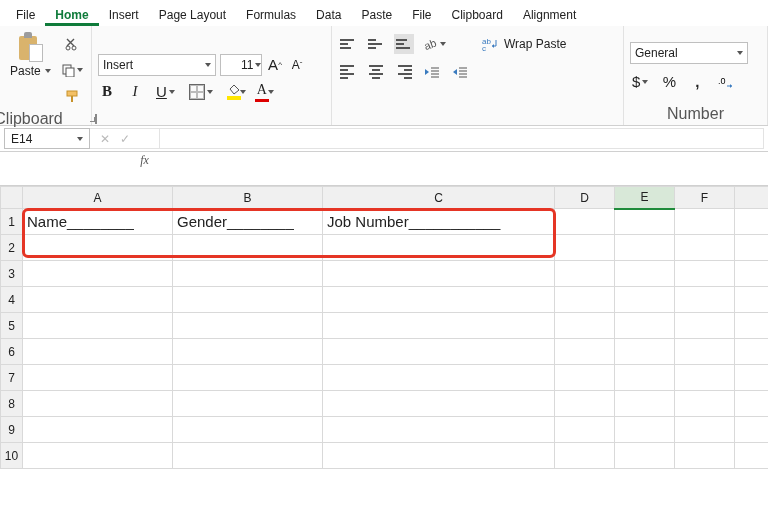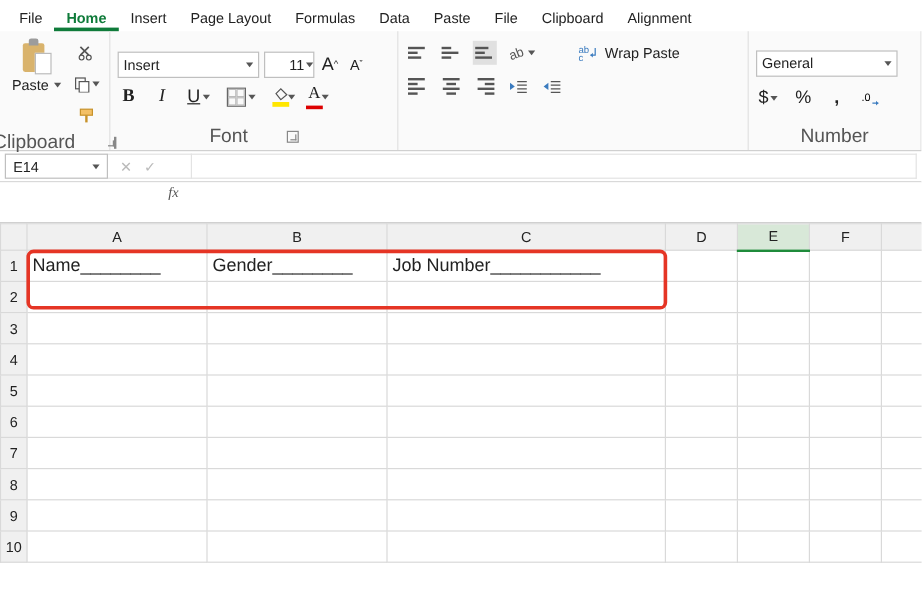--- a/index.html
+++ b/index.html
@@ -175,24 +175,20 @@
             <span class="fill-swatch"></span>
             <span class="caret" style="position:absolute;margin-left:18px;"></span>
           </span>
         <span class="btn col" style="gap:1px">
             <span style="font-family:serif;font-size:14px">A</span>
             <span class="font-color-swatch"></span>
             <span class="caret" style="position:absolute;margin-left:18px;"></span>
           </span>
       </div>
     </div>
-    <div class="group-label">
-        <span>Font</span>
-        <span class="dialog-launcher"></span>
-      </div>
   </div>
 
   <div class="group" style="width:292px">
     <div class="group-body" style="gap:10px;">
       <div class="col" style="gap:8px;padding-top:4px;">
         <div class="row" style="gap:8px;">
           <span class="btn">
               <span class="align-ic">
                 <b style="width:14px"></b>
                 <b style="width:8px"></b>

